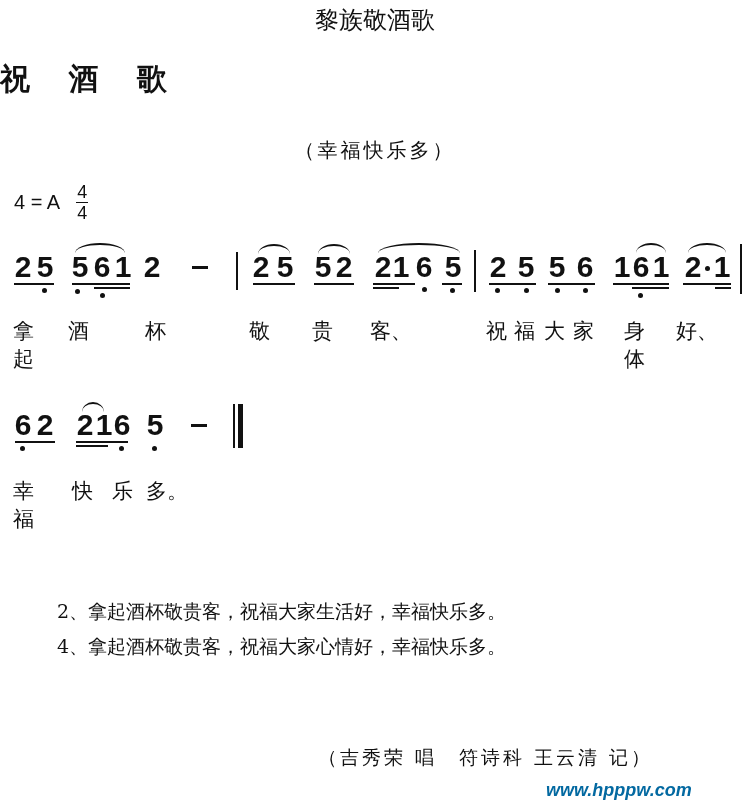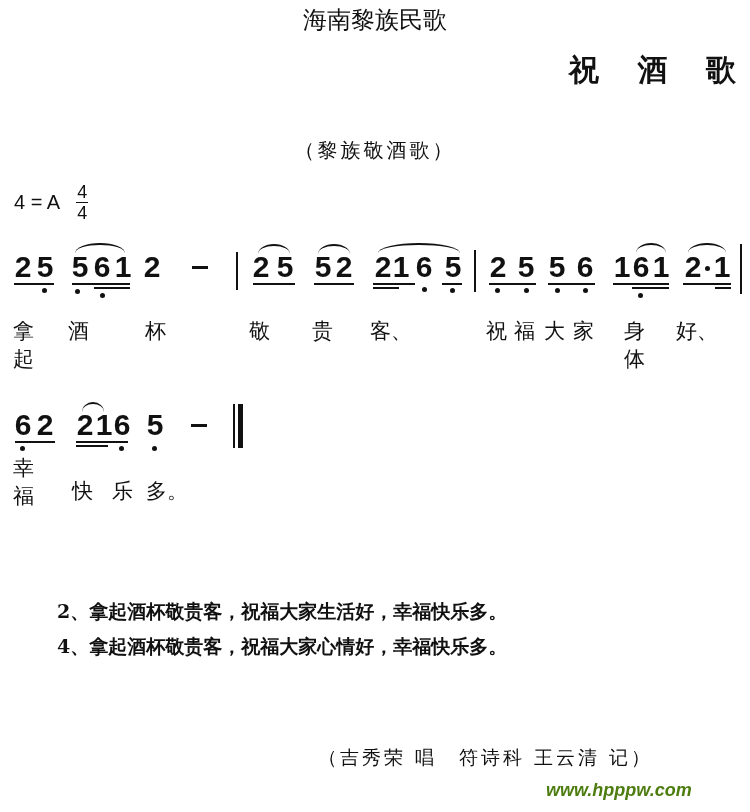--- a/index.html
+++ b/index.html
@@ -1,44 +1,44 @@
 <!DOCTYPE html>
 <html><head>
 <meta charset="utf-8">
 <style>
   html, body { margin: 0; padding: 0; background: #ffffff; }
   body { width: 750px; height: 812px; position: relative; overflow: hidden; color: #111; font-family: "DejaVu Serif", serif; }
   .abs { position: absolute; }
   .header-sub { left: 0; width: 750px; top: 4px; text-align: center; font-size: 24px; font-family: "DejaVu Serif", serif; }
-  .title { left: 0; width: 750px; top: 50px; text-align: right; font-size: 30px; font-weight: bold; letter-spacing: 14px; font-family: "DejaVu Serif", serif; }
+  .title { left: 0; width: 750px; top: 59px; text-align: left; font-size: 30px; font-weight: bold; letter-spacing: 14px; font-family: "DejaVu Serif", serif; }
   .subtitle { left: 0; width: 750px; top: 137px; text-align: center; font-size: 20px; letter-spacing: 3px; }
   .key { left: 14px; top: 183px; font-family: "Liberation Sans", sans-serif; font-size: 20px; display: flex; align-items: center; gap: 8px; }
   .timesig { display: inline-flex; flex-direction: column; align-items: center; font-size: 18px; line-height: 18px; margin-left: 8px; }
   .timesig .line { width: 12px; border-top: 1.5px solid #111; margin: 1px 0; }
 
   .staff { font-family: "Liberation Sans", sans-serif; font-weight: bold; font-size: 30px; }
   .note { position: absolute; width: 20px; text-align: center; line-height: 30px; }
   .dot-below { position: absolute; width: 5px; height: 5px; border-radius: 50%; background: #111; }
   .uline { position: absolute; height: 2px; background: #111; }
   .arc { position: absolute; border-top: 2px solid #111; border-radius: 50% 50% 0 0 / 100% 100% 0 0; height: 8px; }
   .bar { position: absolute; width: 2px; background: #111; }
   .aug { position: absolute; width: 5px; height: 5px; border-radius: 50%; background: #111; }
   .dash { position: absolute; width: 16px; height: 3px; background: #111; }
 
   .lyric { position: absolute; font-size: 21px; font-family: "DejaVu Sans", sans-serif; }
-  .verse { left: 57px; font-size: 19px; font-family: "DejaVu Serif", serif; font-weight: bold; }
+  .verse { left: 57px; font-size: 19px; font-family: "DejaVu Serif", serif; }
   .credit { left: 318px; top: 745px; font-size: 19px; letter-spacing: 3px; }
-  .watermark { left: 546px; top: 780px; font-family: "Liberation Sans", sans-serif; font-weight: bold; font-style: italic; font-size: 18px; color: #4d7c0f; }
+  .watermark { left: 546px; top: 780px; font-family: "Liberation Sans", sans-serif; font-weight: bold; font-style: italic; font-size: 18px; color: #0369a1; }
 </style>
 </head>
 <body>
 
-<div class="abs header-sub">海南黎族民歌</div>
+<div class="abs header-sub">黎族敬酒歌</div>
 <div class="abs title">祝 酒 歌</div>
-<div class="abs subtitle">（黎族敬酒歌）</div>
+<div class="abs subtitle">（幸福快乐多）</div>
 
 <div class="abs key">
   <span>4 = A</span>
   <span class="timesig">
     <span>4</span>
     <span class="line"></span>
     <span>4</span>
   </span>
 </div>
 
@@ -143,21 +143,21 @@
   <span class="dot-below" style="left:119px;top:446px"></span>
 
   <span class="note" style="left:145px;top:410px">5</span>
   <span class="dot-below" style="left:152px;top:446px"></span>
   <span class="dash" style="left:191px;top:424px"></span>
   <span class="bar" style="left:233px;top:404px;height:44px;width:2px"></span>
   <span class="bar" style="left:238px;top:404px;height:44px;width:5px"></span>
 </div>
 
 <div class="abs" style="left:0;top:0;">
-  <span class="lyric" style="left:13px;top:454px">幸福</span>
+  <span class="lyric" style="left:13px;top:477px">幸福</span>
   <span class="lyric" style="left:72px;top:477px">快</span>
   <span class="lyric" style="left:112px;top:477px">乐</span>
   <span class="lyric" style="left:146px;top:477px">多。</span>
 </div>
 
 <div class="abs verse" style="top:599px">2、拿起酒杯敬贵客，祝福大家生活好，幸福快乐多。</div>
 <div class="abs verse" style="top:634px">4、拿起酒杯敬贵客，祝福大家心情好，幸福快乐多。</div>
 
 <div class="abs credit">（吉秀荣 唱　符诗科 王云清 记）</div>
 <div class="abs watermark">www.hpppw.com</div>

